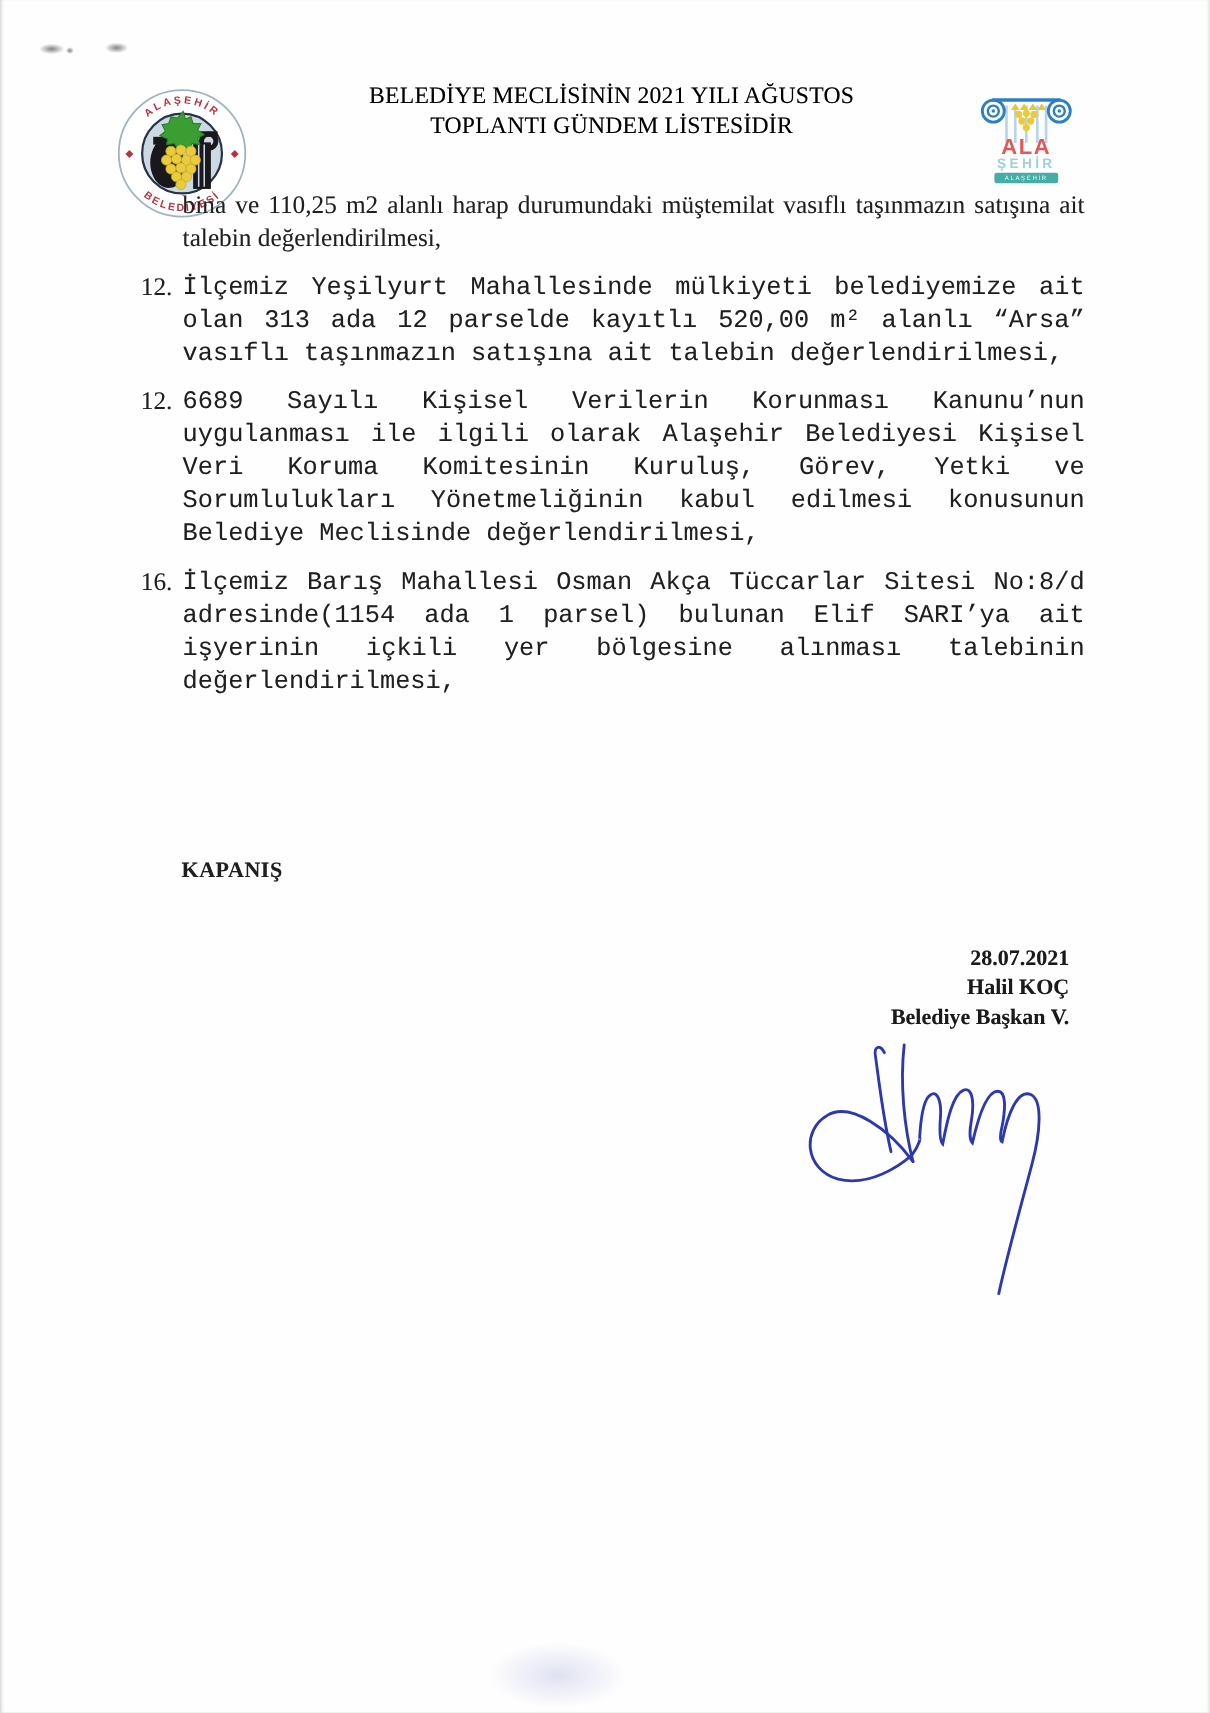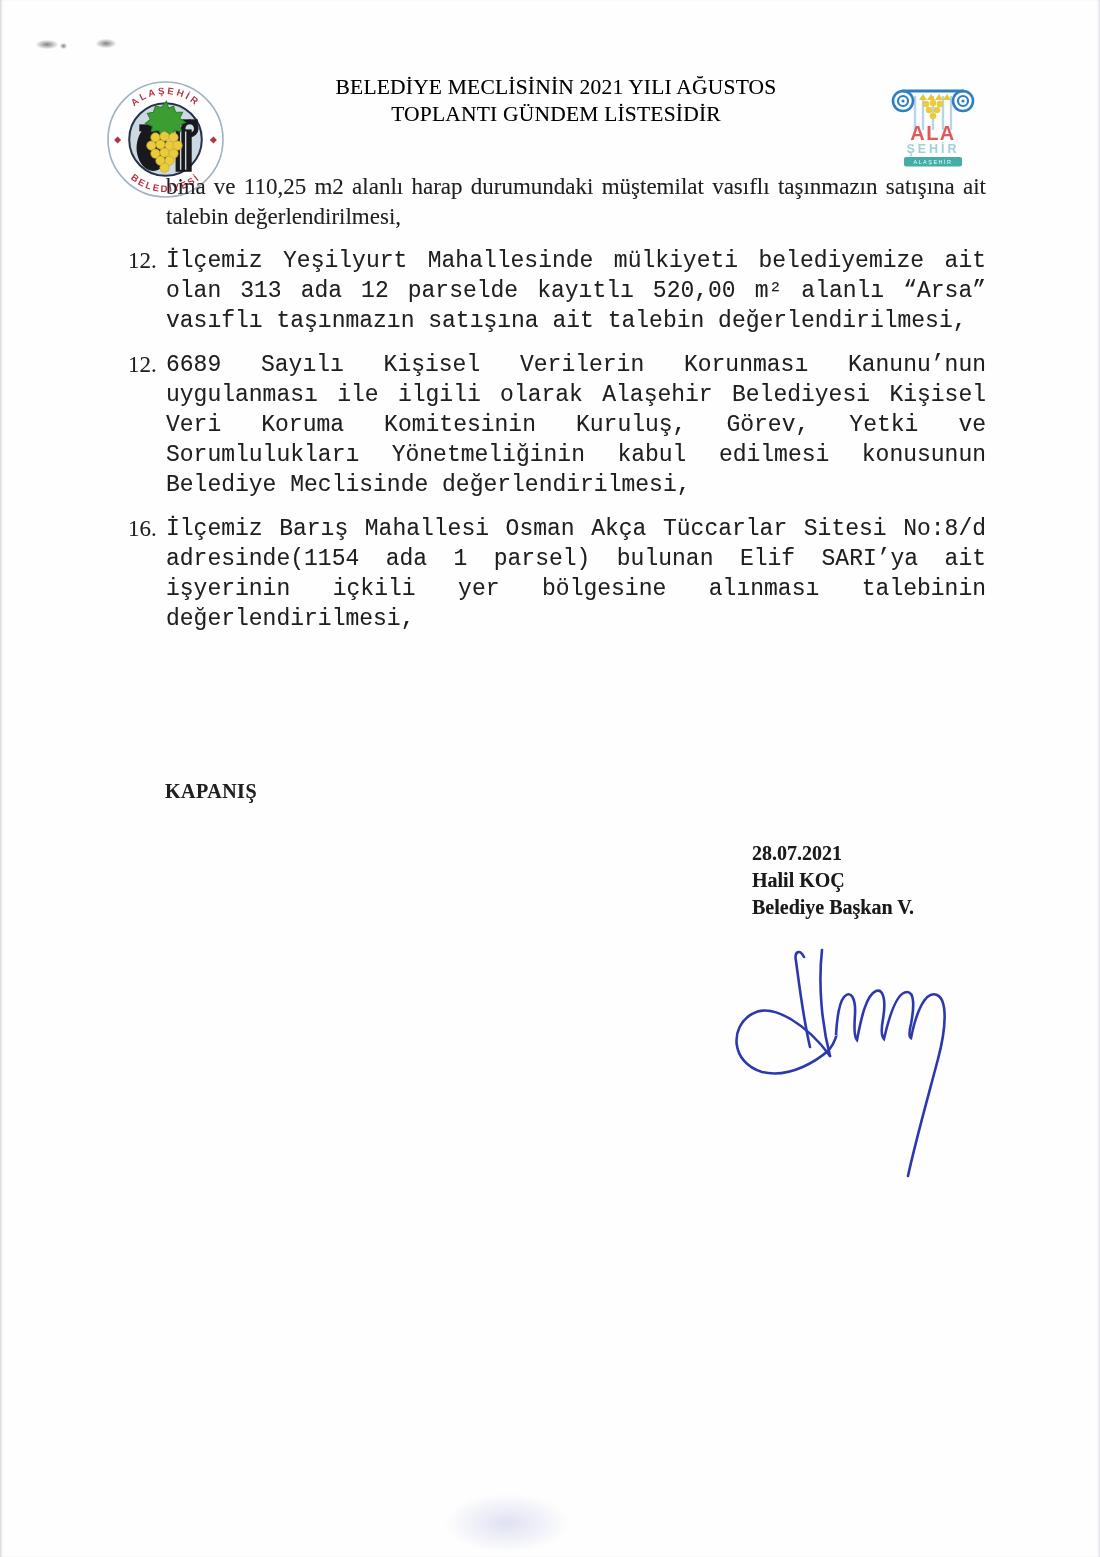--- a/index.html
+++ b/index.html
@@ -32,21 +32,21 @@
   
   .body-col{position:absolute;left:128px;top:172px;width:858px;font-size:23px;line-height:30px;
     text-shadow:0 0 .5px rgba(40,40,40,.3);}
   .cont-par{margin:0 0 14px 38px;text-align:justify;}
   .agenda-item{display:flex;margin:0 0 14px 0;}
   .item-num{flex:0 0 38px;width:38px;}
   .item-text{flex:1;text-align:justify;font-family:Liberation Mono, monospace;}
   .stretch{word-spacing:9px;}
   .closing{position:absolute;left:165px;top:780px;font-size:20px;font-weight:bold;letter-spacing:.5px;
     text-shadow:0 0 .6px rgba(20,20,20,.4);text-align:right;}
-  .sign-block{position:absolute;left:752px;top:840px;width:220px;text-align:left;
+  .sign-block{position:absolute;left:752px;top:858px;width:220px;text-align:right;
     font-size:20px;font-weight:bold;line-height:27px;color:#1a1a1a;
     text-shadow:0 0 .6px rgba(20,20,20,.4);}
   .signature-svg{position:absolute;left:715px;top:935px;width:250px;height:260px;}
 </style>
 </head>
 <body>
 
 <div class="page">
 
   <div class="scan-mark mark-1"></div>

